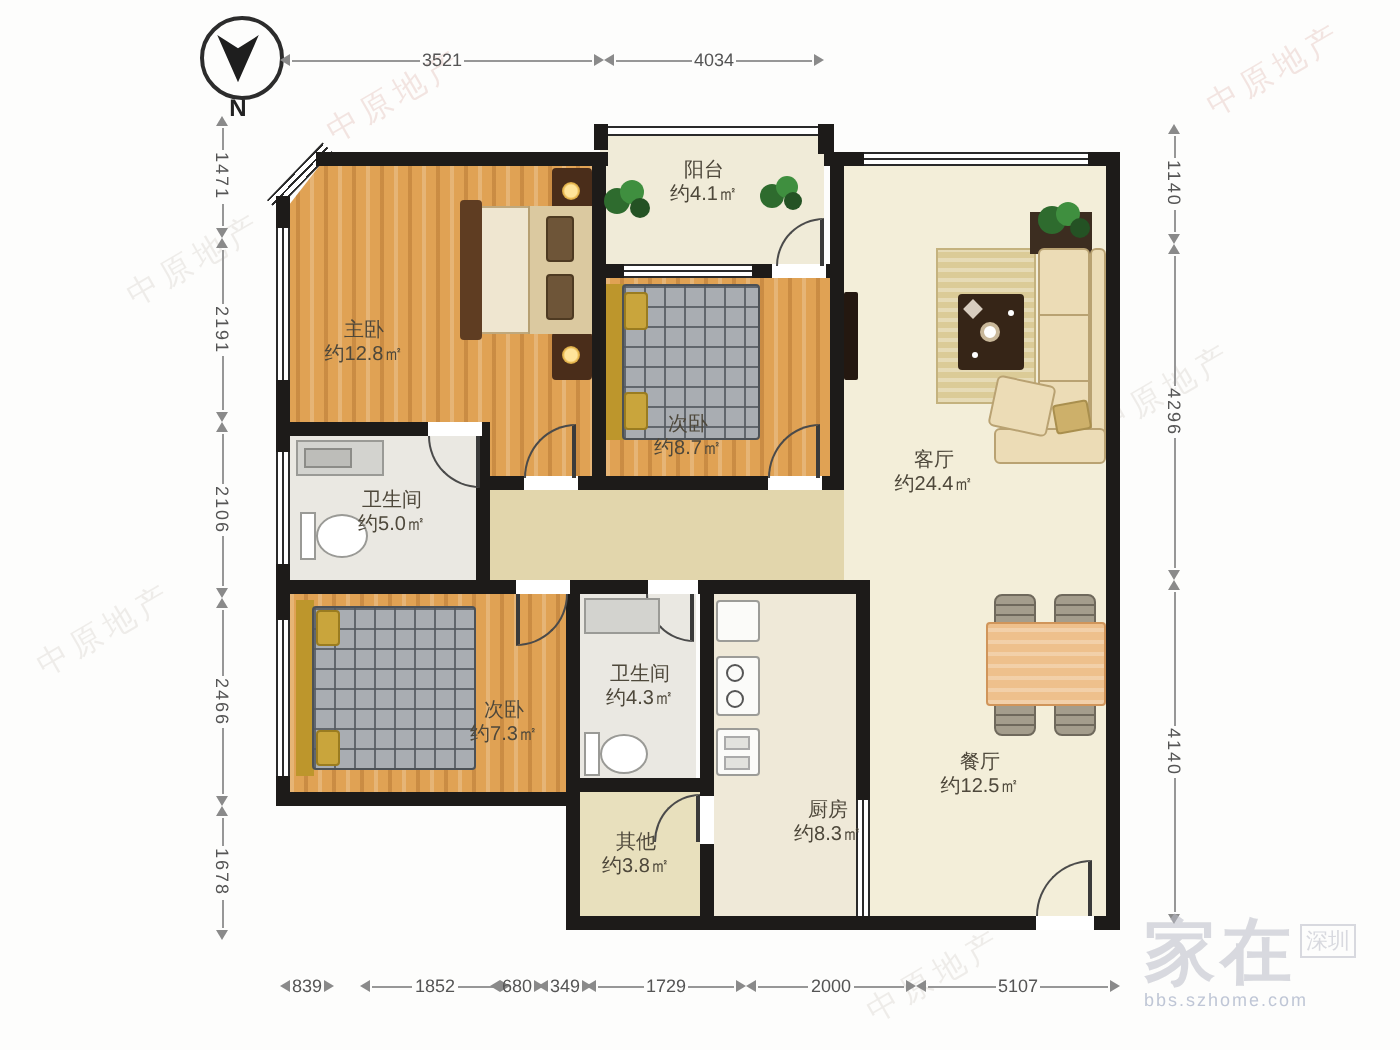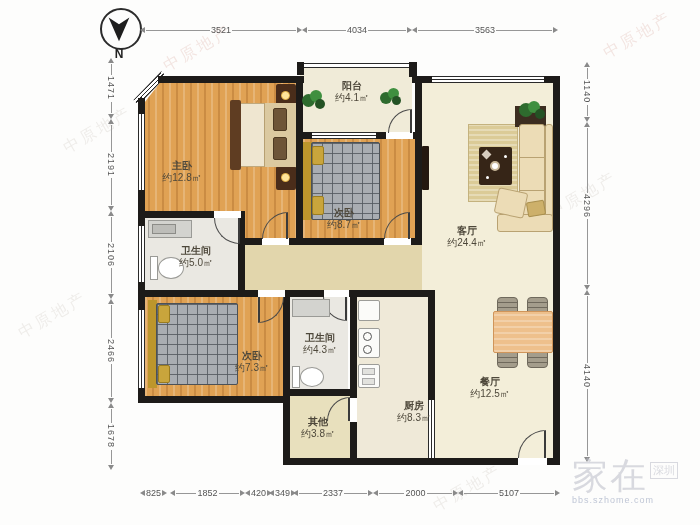--- a/index.html
+++ b/index.html
@@ -31,40 +31,40 @@
   .bedgrid{background:#a9adb2;
       background-image:linear-gradient(rgba(85,90,96,.85) 1px, transparent 1px),linear-gradient(90deg, rgba(85,90,96,.85) 1px, transparent 1px);
       background-size:10px 10px;border:1.5px solid #4c5156;border-radius:2px;}
   .goldpad{background:#c9a53c;border:1px solid #9a7c20;border-radius:2px;}
   .darkwood{background:#4a2d1a;border-radius:2px;}
   .lamp{position:absolute;width:9px;height:9px;border-radius:50%;background:radial-gradient(circle,#ffe49a 0 3px,#e8b84f 60%,#8a6020);}
   .sofa{background:#ecdcb6;border:1px solid #b9a272;border-radius:3px;}
   .white-fix{background:#fbfbf9;border:1px solid #9c9c98;border-radius:2px;}
   
   .rlabel{position:absolute;text-align:center;color:#4e483b;font-size:10px;line-height:12px;white-space:nowrap;}
-  .rlabel .nm{font-weight:bold;}
+  .rlabel .nm{font-weight:normal;}
   
   .dim-h{position:absolute;display:flex;align-items:center;height:12px;gap:1px;}
   .dim-h .ln{flex:1;height:1px;background:#979797;min-width:0;}
   .dim-v{position:absolute;display:flex;flex-direction:column;align-items:center;width:14px;gap:1px;}
   .dim-v .ln{flex:1;width:1px;background:#979797;min-height:0;}
   .dv{font-size:9px;color:#555;white-space:nowrap;}
   .dim-v .dv{writing-mode:vertical-rl;letter-spacing:1px;}
   .ah{width:0;height:0;flex:none;}
   .ah-l{border-top:3px solid transparent;border-bottom:3px solid transparent;border-right:5px solid #8a8a8a;}
   .ah-r{border-top:3px solid transparent;border-bottom:3px solid transparent;border-left:5px solid #8a8a8a;}
   .ah-u{border-left:3px solid transparent;border-right:3px solid transparent;border-bottom:5px solid #8a8a8a;}
   .ah-d{border-left:3px solid transparent;border-right:3px solid transparent;border-top:5px solid #8a8a8a;}
   
   .compass{position:absolute;left:100px;top:8px;width:38px;height:38px;border:2px solid #2c2c2c;border-radius:50%;}
   .compass-n{position:absolute;left:100px;top:47px;width:38px;text-align:center;font-weight:bold;font-size:12px;color:#222;}
   .wm{position:absolute;font-size:16px;letter-spacing:3px;color:#8a7a6a;opacity:.12;transform:rotate(-30deg);white-space:nowrap;}
   .wm.red{color:#c06a5a;opacity:.16;}
   .logo{position:absolute;left:572px;top:452px;width:125px;color:rgba(185,188,198,.55);}
-  .logo .big{font-size:36px;font-weight:normal;letter-spacing:2px;}
+  .logo .big{font-size:36px;font-weight:bold;letter-spacing:2px;}
   .logo .box{display:inline-block;font-size:11px;border:1px solid rgba(185,188,198,.55);padding:0 2px;vertical-align:14px;margin-left:2px;}
   .logo .url{font-size:9px;color:rgba(150,162,188,.6);margin-top:-6px;letter-spacing:1px;}
   .plant{position:absolute;}
   .plant i{position:absolute;border-radius:50%;}
 </style>
 </head>
 <body>
 
 <div class="stage">
 
@@ -270,27 +270,20 @@
       <span class="ln"></span>
       <span class="ah ah-r"></span>
     </div>
   <div class="dim-h" style="left:302px;top:24px;width:110px">
       <span class="ah ah-l"></span>
       <span class="ln"></span>
       <span class="dv">4034</span>
       <span class="ln"></span>
       <span class="ah ah-r"></span>
     </div>
-  <div class="dim-h" style="left:412px;top:24px;width:146px">
-      <span class="ah ah-l"></span>
-      <span class="ln"></span>
-      <span class="dv">3563</span>
-      <span class="ln"></span>
-      <span class="ah ah-r"></span>
-    </div>
 
   <div class="dim-v" style="left:104px;top:58px;height:61px">
       <span class="ah ah-u"></span>
       <span class="ln"></span>
       <span class="dv">1471</span>
       <span class="ln"></span>
       <span class="ah ah-d"></span>
     </div>
   <div class="dim-v" style="left:104px;top:119px;height:92px">
       <span class="ah ah-u"></span>
@@ -338,44 +331,44 @@
   <div class="dim-v" style="left:580px;top:290px;height:172px">
       <span class="ah ah-u"></span>
       <span class="ln"></span>
       <span class="dv">4140</span>
       <span class="ln"></span>
       <span class="ah ah-d"></span>
     </div>
 
   <div class="dim-h" style="left:140px;top:487px;width:30px">
       <span class="ah ah-l"></span>
-      <span class="dv">825</span>
-      <span class="ah ah-r"></span>
-    </div>
-  <div class="dim-h" style="left:170px;top:487px;width:75px">
+      <span class="dv">839</span>
+      <span class="ah ah-r"></span>
+    </div>
+  <div class="dim-h" style="left:180px;top:487px;width:75px">
       <span class="ah ah-l"></span>
       <span class="ln"></span>
       <span class="dv">1852</span>
       <span class="ln"></span>
       <span class="ah ah-r"></span>
     </div>
   <div class="dim-h" style="left:245px;top:487px;width:24px">
       <span class="ah ah-l"></span>
-      <span class="dv">420</span>
+      <span class="dv">680</span>
       <span class="ah ah-r"></span>
     </div>
   <div class="dim-h" style="left:269px;top:487px;width:24px">
       <span class="ah ah-l"></span>
       <span class="dv">349</span>
       <span class="ah ah-r"></span>
     </div>
   <div class="dim-h" style="left:293px;top:487px;width:80px">
       <span class="ah ah-l"></span>
       <span class="ln"></span>
-      <span class="dv">2337</span>
+      <span class="dv">1729</span>
       <span class="ln"></span>
       <span class="ah ah-r"></span>
     </div>
   <div class="dim-h" style="left:373px;top:487px;width:85px">
       <span class="ah ah-l"></span>
       <span class="ln"></span>
       <span class="dv">2000</span>
       <span class="ln"></span>
       <span class="ah ah-r"></span>
     </div>

